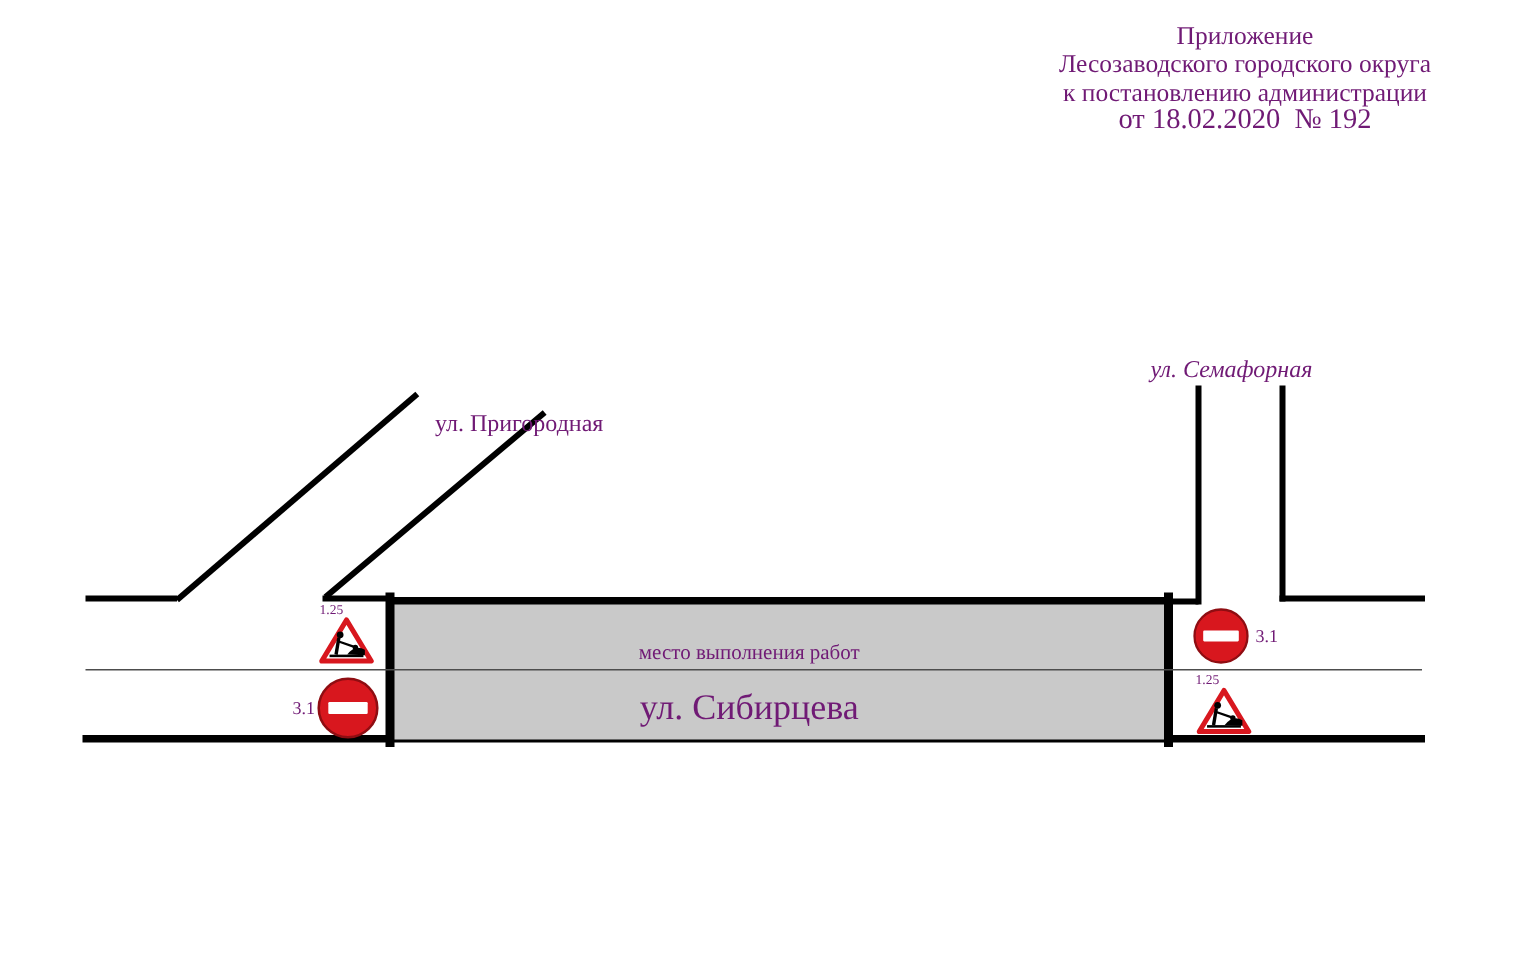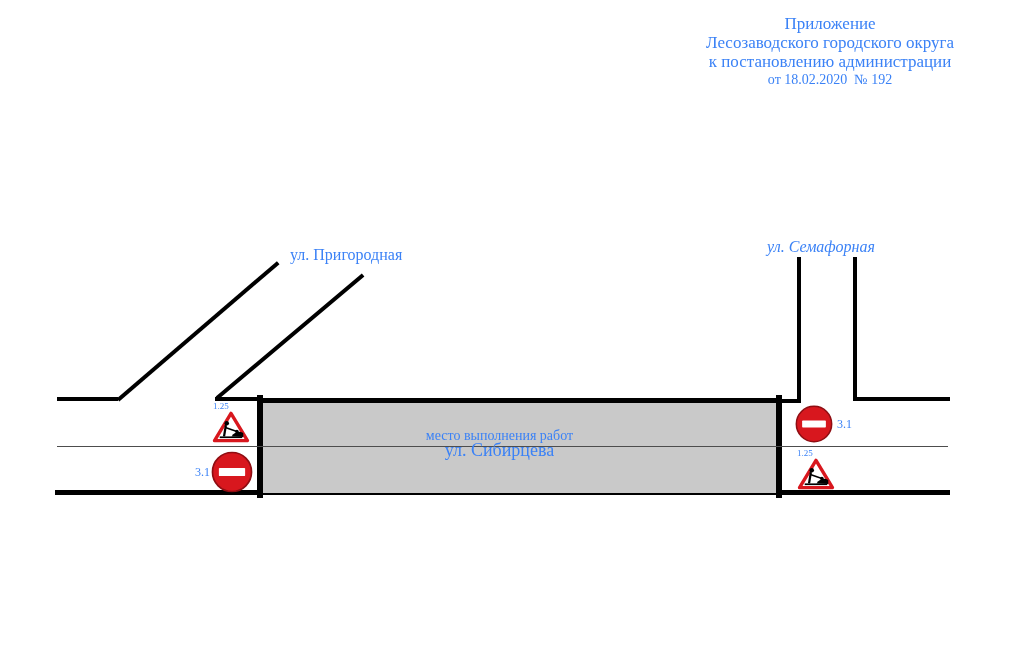--- a/index.html
+++ b/index.html
@@ -1,39 +1,39 @@
 <!DOCTYPE html>
 <html><head>
 <meta charset="utf-8">
 <style>
   html,body{margin:0;padding:0;background:#ffffff;}
   #page{position:relative;width:1024px;height:534px;background:#ffffff;overflow:hidden;
-        font-family:"Liberation Serif","DejaVu Serif",serif;color:#3b82f6;}
+        font-family:"Liberation Serif","DejaVu Serif",serif;color:#701a75;}
 
   
   .header-note{position:absolute;top:14px;right:56px;width:276px;text-align:center;}
   .header-note div{white-space:pre-wrap;line-height:19px;font-size:17px;}
-  .header-note .small{font-size:14px;line-height:18px;}
+  .header-note .small{font-size:19px;line-height:18px;}
 
   
   .hline{position:absolute;background:#000000;}
   .vline{position:absolute;background:#000000;}
   .diag{position:absolute;height:4px;background:#000000;transform-origin:0 2px;}
   .centerline{position:absolute;background:#4d4d4d;height:1px;}
 
   
   .street-label{position:absolute;font-size:16px;white-space:nowrap;}
 
   
   .work-zone{position:absolute;left:262px;top:398px;width:517px;height:95px;
              background:#c9c9c9;border-top:5px solid #000000;box-sizing:border-box;}
   .zone-bar{position:absolute;top:395px;width:6px;height:103px;background:#000000;}
   .wz-label{position:absolute;left:262px;width:475px;text-align:center;}
   .wz-small{top:428px;font-size:14px;}
-  .wz-big{top:440px;font-size:18px;}
+  .wz-big{top:459px;font-size:24px;}
 
   
   .sign{position:absolute;}
   .sign-code{position:absolute;font-size:12px;white-space:nowrap;}
   .code-center{}
 </style>
 </head>
 <body>
 
 <div id="page">
@@ -46,21 +46,21 @@
   </div>
 
   <div class="hline" style="left:57px;top:397px;width:61px;height:4px;"></div>
   <div class="hline" style="left:215px;top:397px;width:47px;height:4px;"></div>
   <div class="hline" style="left:779px;top:399px;width:20px;height:4px;"></div>
   <div class="hline" style="left:853px;top:397px;width:97px;height:4px;"></div>
   <div class="hline" style="left:55px;top:490px;width:895px;height:5px;"></div>
 
   <div class="diag" style="left:118px;top:398px;width:211px;transform:rotate(-40.6deg);"></div>
   <div class="diag" style="left:217px;top:396px;width:191px;transform:rotate(-40.1deg);"></div>
-  <div class="street-label" style="left:290px;top:246px;">ул. Пригородная</div>
+  <div class="street-label" style="left:290px;top:274px;">ул. Пригородная</div>
 
   <div class="vline" style="left:797px;top:257px;width:4px;height:146px;"></div>
   <div class="vline" style="left:853px;top:257px;width:4px;height:144px;"></div>
   <div class="street-label" style="left:767px;top:238px;font-style:italic;">ул. Семафорная</div>
 
   <div class="work-zone"></div>
   <div class="zone-bar" style="left:257px;"></div>
   <div class="zone-bar" style="left:776px;"></div>
 
   <div class="centerline" style="left:57px;top:446px;width:891px;"></div>

